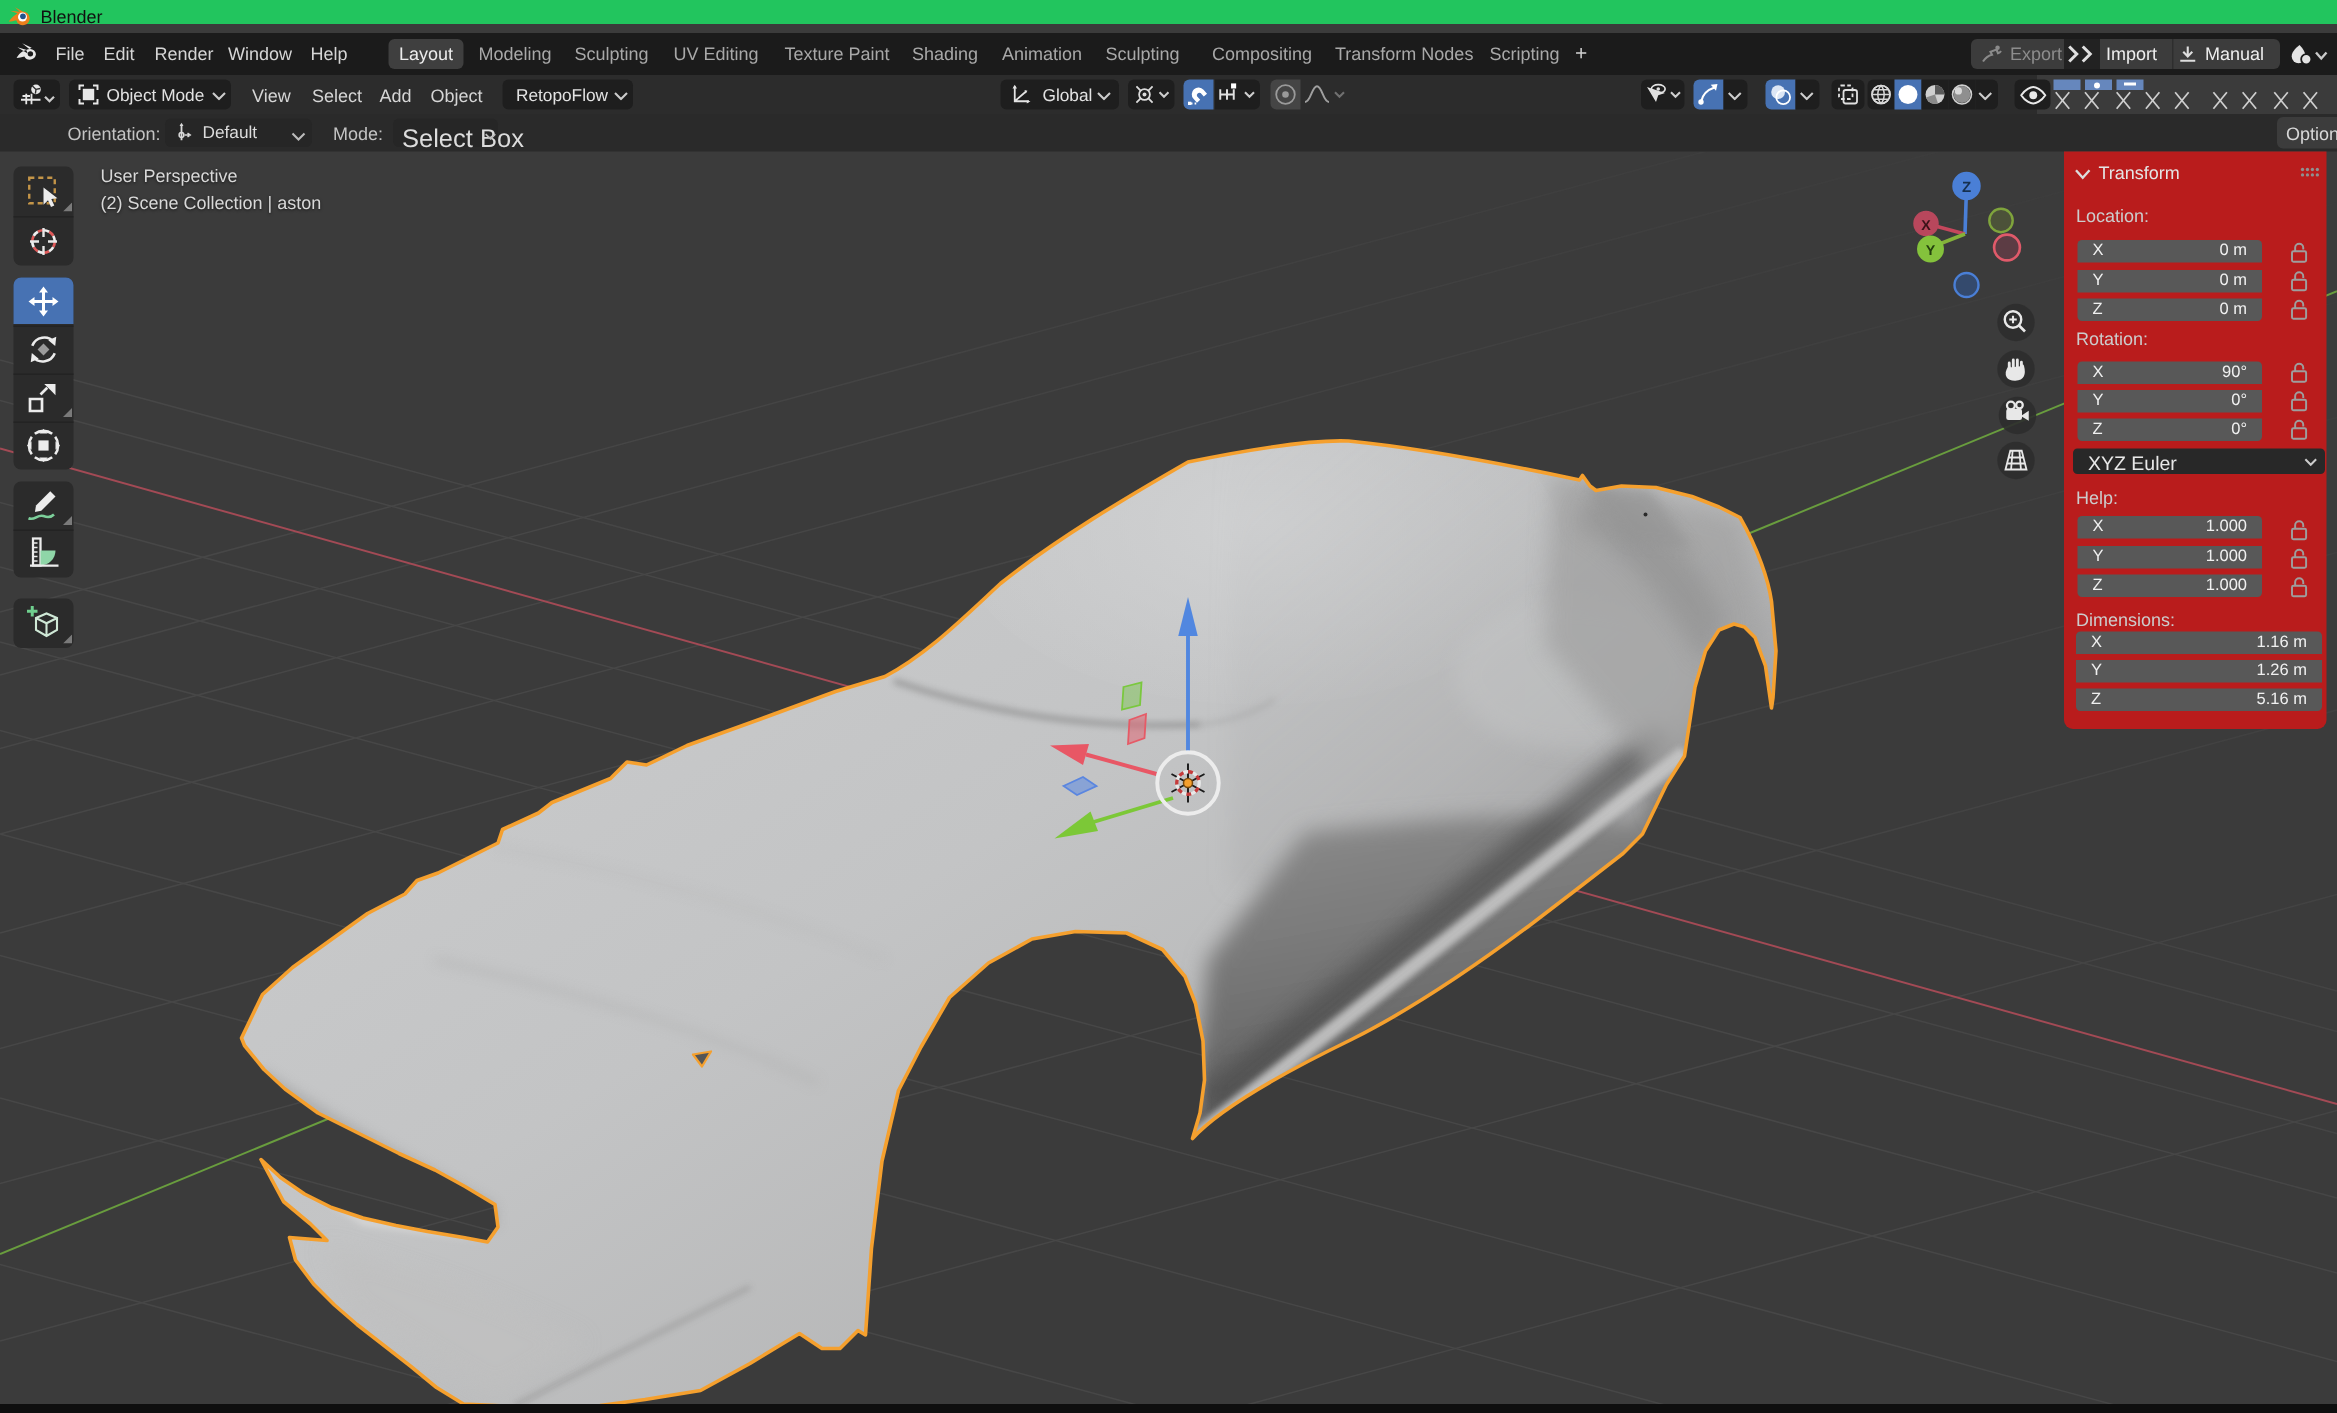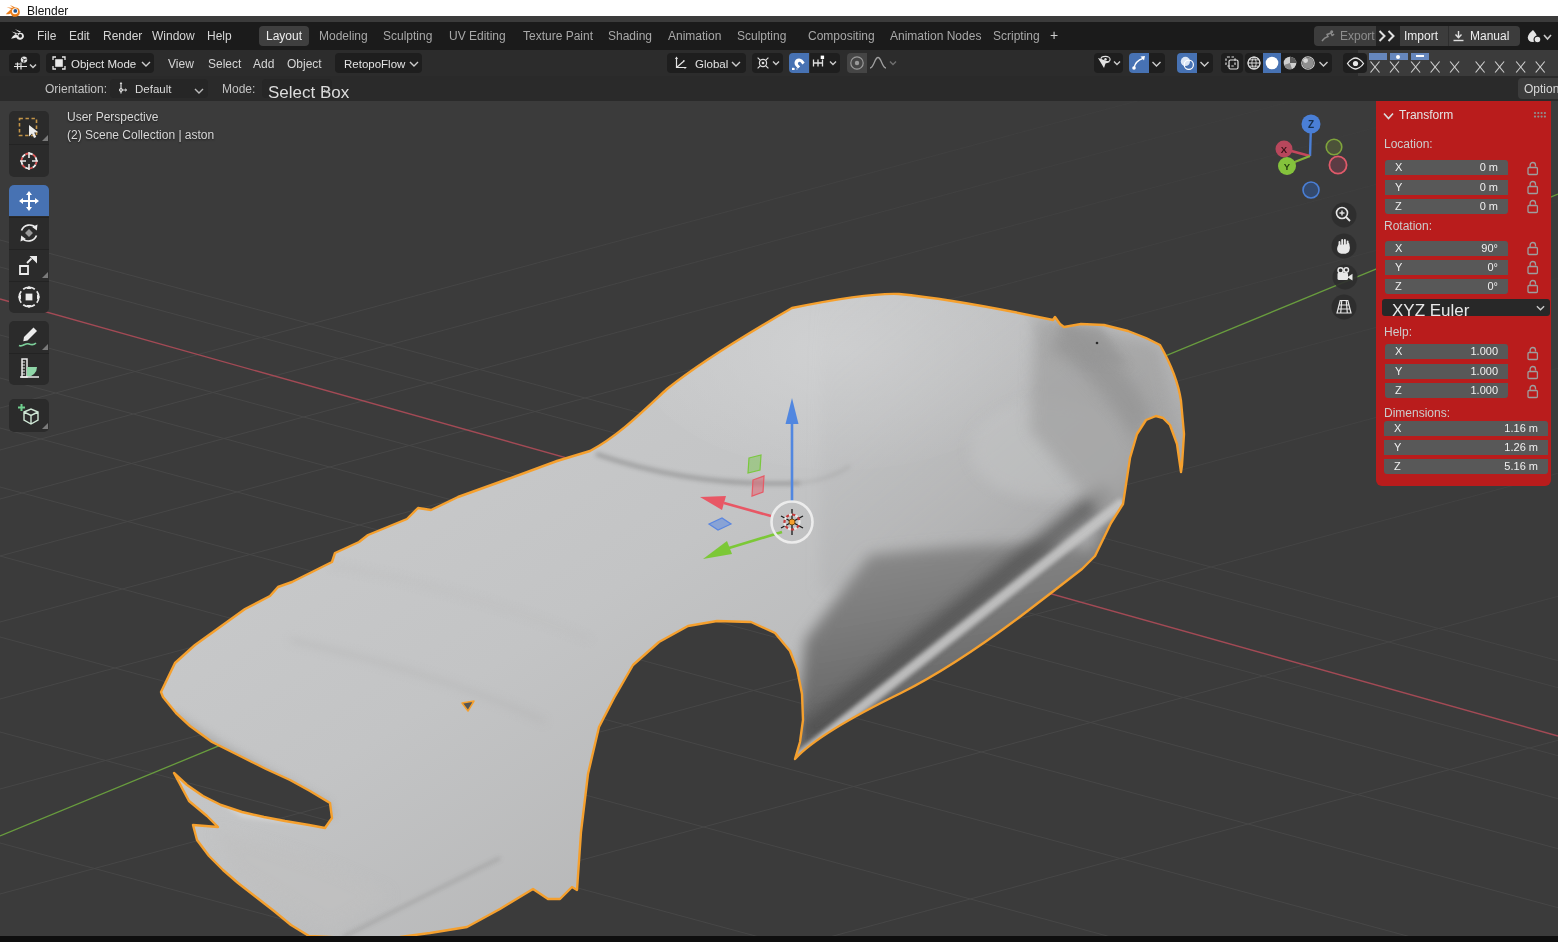--- a/index.html
+++ b/index.html
@@ -1,19 +1,19 @@
 <!DOCTYPE html>
 <html><head>
 <meta charset="utf-8">
 <style>
   * { margin:0; padding:0; box-sizing:border-box; }
   html,body { width:1558px; height:942px; overflow:hidden; }
   body { font-family:"Liberation Sans",sans-serif; position:relative; background:#3b3b3b; }
   .abs { position:absolute; }
-  .titlebar { left:0; top:0; width:1558px; height:16px; background:#ffffff; }
+  .titlebar { left:0; top:0; width:1558px; height:16px; background:#22c55e; }
   .menubar { left:0; top:22px; width:1558px; height:28px; background:#1b1b1b; }
   .toolhdr { left:0; top:50px; width:1358px; height:26px; background:#2c2c2c; }
   .toolset { left:0; top:76px; width:1558px; height:25px; background:#2a2a2a; }
   .btm { left:0; top:936px; width:1558px; height:6px; background:#0e0e0e; }
   .mtxt { color:#d5d5d5; font-size:12px; }
   .tab { color:#a8a8a8; font-size:12px; }
   .tab.act { color:#ececec; background:#3f3f3f; border-radius:4px; padding:3px 7px; }
   .ddk { background:#1e1e1e; border-radius:4px; color:#dadada; font-size:12px; display:flex; align-items:center; }
   .lbl { color:#c3c3c3; font-size:12px; }
   .panel { left:1376px; top:101px; width:175px; height:385px; background:#b91c1c; border-radius:0 0 6px 6px; }
@@ -217,21 +217,21 @@
   <span class="abs mtxt" style="left:207px;top:7px">Help</span>
   <span class="abs tab act" style="left:259px;top:4px">Layout</span>
   <span class="abs tab" style="left:319px;top:7px">Modeling</span>
   <span class="abs tab" style="left:383px;top:7px">Sculpting</span>
   <span class="abs tab" style="left:449px;top:7px">UV Editing</span>
   <span class="abs tab" style="left:523px;top:7px">Texture Paint</span>
   <span class="abs tab" style="left:608px;top:7px">Shading</span>
   <span class="abs tab" style="left:668px;top:7px">Animation</span>
   <span class="abs tab" style="left:737px;top:7px">Sculpting</span>
   <span class="abs tab" style="left:808px;top:7px">Compositing</span>
-  <span class="abs tab" style="left:890px;top:7px">Animation Nodes</span>
+  <span class="abs tab" style="left:890px;top:7px">Transform Nodes</span>
   <span class="abs tab" style="left:993px;top:7px">Scripting</span>
   <span class="abs" style="left:1050px;top:5px;color:#cfcfcf;font-size:14px">+</span>
 
   <div class="abs" style="left:1314px;top:4px;width:206px;height:20px;background:#3c3c3c;border-radius:4px"></div>
   <svg class="abs" style="left:1320px;top:8px" width="15" height="13" viewBox="0 0 15 13">
     <path d="M2 11 C4 8 6 7 8 6.5 L7 4.5 L11 3 L12 5.5 C13 5.2 13.6 4.6 14 4" stroke="#8a8a8a" stroke-width="1.4" fill="none"></path>
     <circle cx="11.7" cy="1.8" r="1.5" fill="#8a8a8a"></circle>
   </svg>
   <span class="abs" style="left:1340px;top:7px;font-size:12px;color:#8d8d8d">Export</span>
   <div class="abs" style="left:1376px;top:4px;width:24px;height:20px;background:#222222"></div>
@@ -547,21 +547,21 @@
     </div>
   <div class="fld" style="left:9px;top:159px;width:123px;border-radius:0">
       <span class="ax">Y</span>
       <span class="vl">0°</span>
     </div>
   <div class="fld" style="left:9px;top:178px;width:123px;border-radius:0 0 3px 3px">
       <span class="ax">Z</span>
       <span class="vl">0°</span>
     </div>
   <div class="abs" style="left:6px;top:198px;width:168px;height:17px;background:#282828;border-radius:3px">
-    <span class="abs" style="left:10px;top:2px;font-size:17px;color:#e8e8e8">XYZ Euler</span>
+    <span class="abs" style="left:10px;top:2px;font-size:13px;color:#e8e8e8">XYZ Euler</span>
     <svg class="abs" style="left:154px;top:6px" width="9" height="6" viewBox="0 0 10 6">
         <path d="M1 1 L5 5 L9 1" stroke="#cccccc" stroke-width="1.5" fill="none"></path>
       </svg>
   </div>
   <span class="pl" style="left:8px;top:224px">Help:</span>
   <div class="fld" style="left:9px;top:243px;width:123px;border-radius:3px 3px 0 0">
       <span class="ax">X</span>
       <span class="vl">1.000</span>
     </div>
   <div class="fld" style="left:9px;top:263px;width:123px;border-radius:0">

